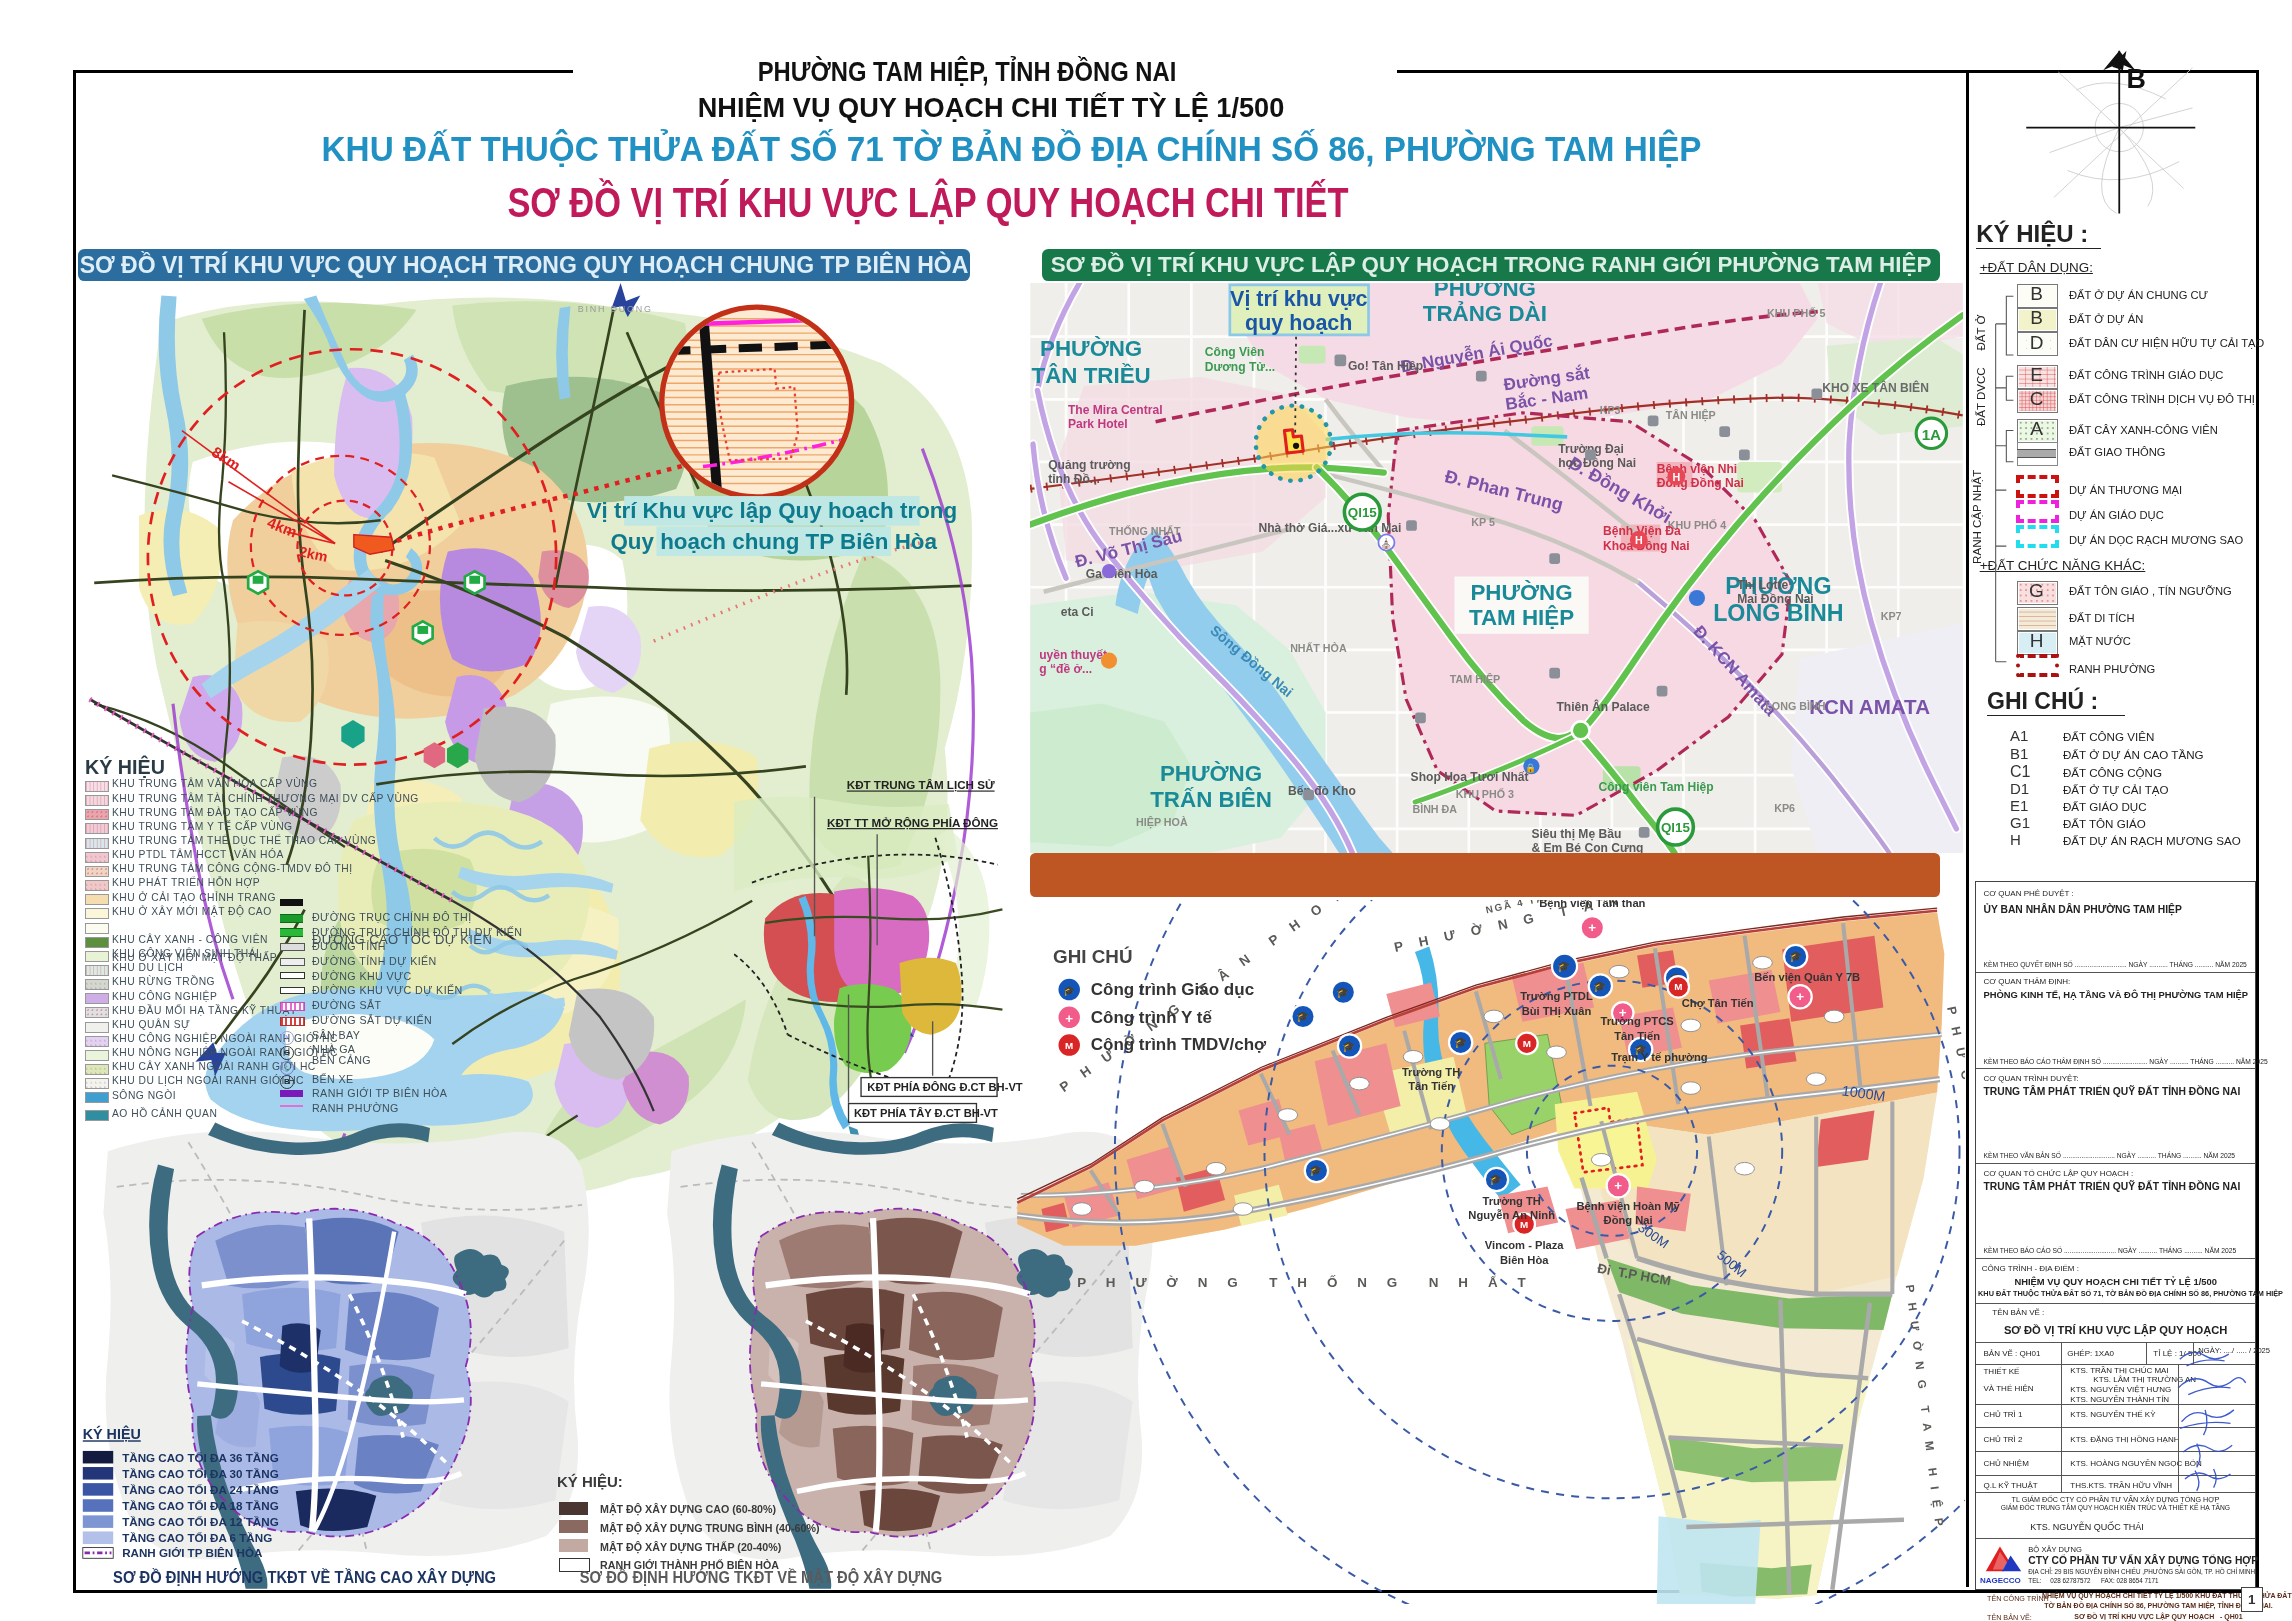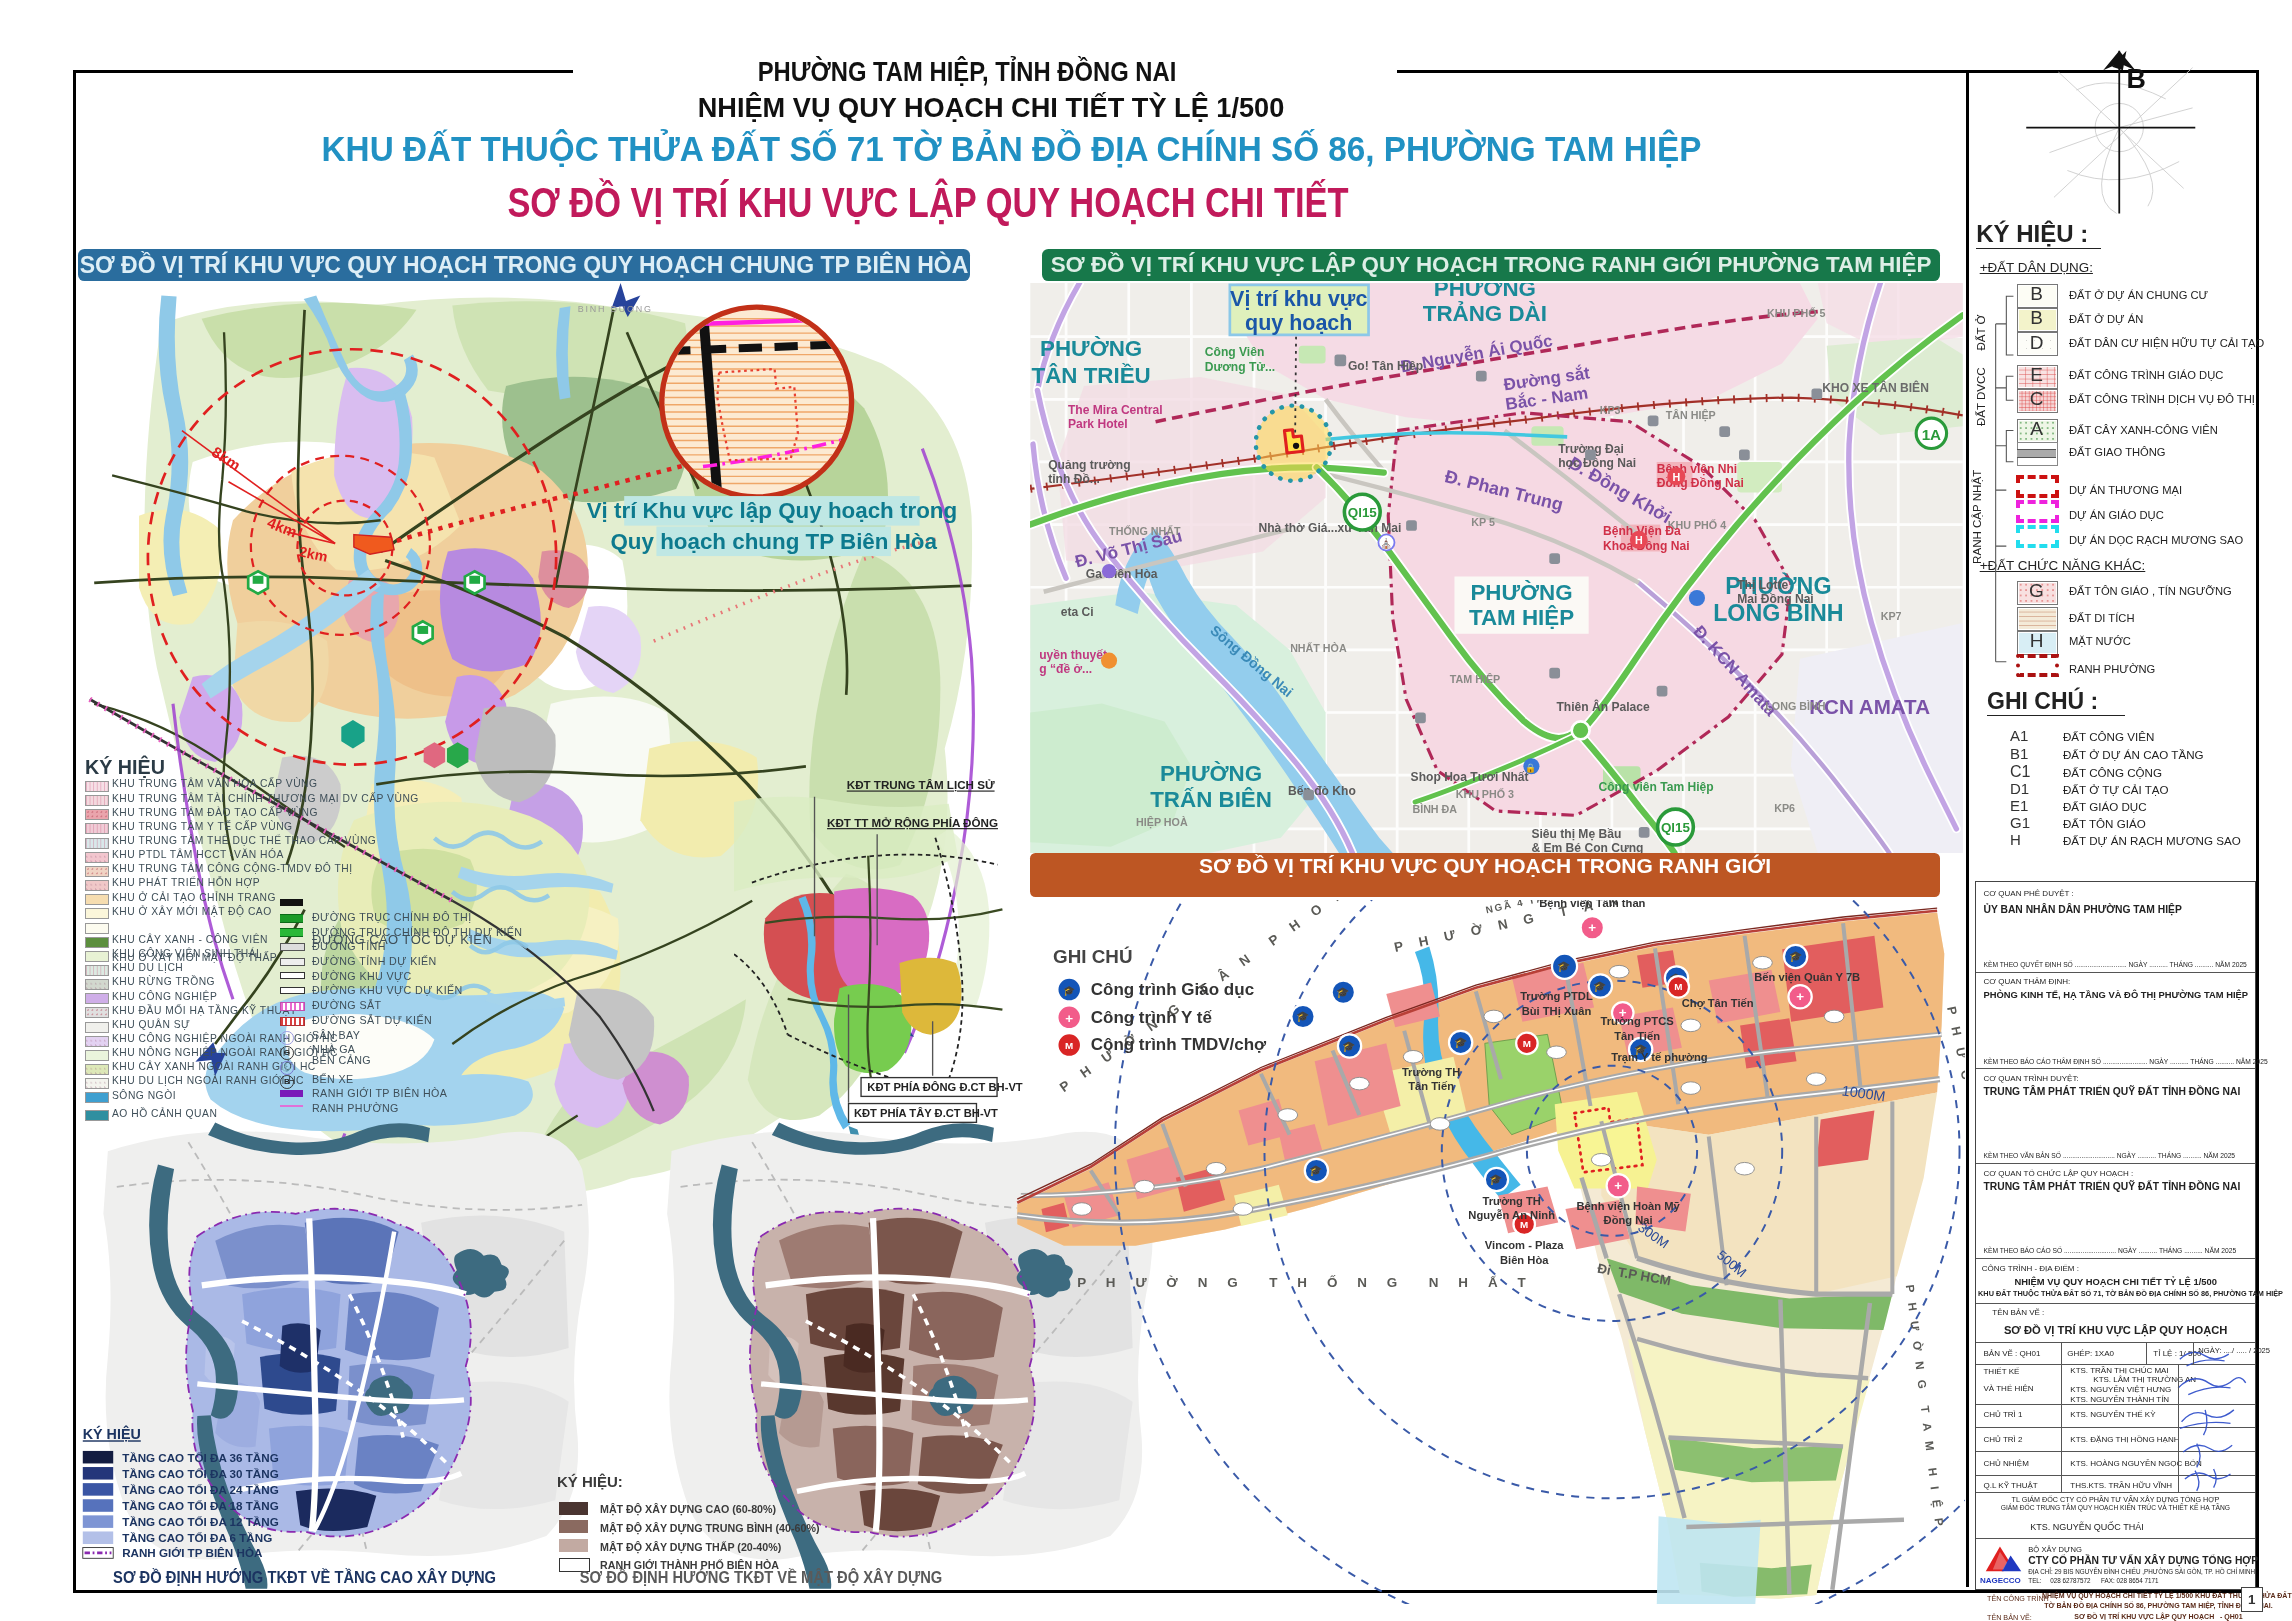--- a/index.html
+++ b/index.html
@@ -503,21 +503,20 @@
   <text x="371" y="262" font-size="15" fill="#2a9a3a">Ql15</text>
   <circle cx="721" cy="608" r="20" fill="#fff" stroke="#2a9a3a" stroke-width="4"></circle>
   <text x="721" y="614" font-size="15" fill="#2a9a3a">Ql15</text>
  </g>
 
  <text x="200" y="390" font-size="16" font-weight="bold" fill="#3a8ab8" transform="rotate(40 200 390)">Sông Đồng Nai</text>
 </svg>
 </div>
 
 <div class="abs ctr" style="left:1030px;top:853px;width:910px;height:44px;background:#bd5623;border-radius:5.4px;color:#fff;font-weight:bold;font-size:21px;line-height:20.6px;">
-<div style="margin-top:2.7px;">SƠ ĐỒ VỊ TRÍ KHU VỰC QUY HOẠCH TRONG RANH GIỚI</div>
 </div>
 
 <div class="abs" id="botmap-holder" style="left:1010px;top:900px;width:955px;height:704px;z-index:3;">
 <svg width="955" height="704" viewBox="0 0 1066 786" xmlns="http://www.w3.org/2000/svg">
 
  <path d="M8,340 L90,300 L170,248 L280,192 L420,136 L520,100 L620,73 L720,52 L820,38 L930,24 L1035,14 L1043,60 L1040,140 L1030,230 L1010,330 L985,440 L955,550 L925,660 L900,776 L858,780 L808,778 L748,775 L733,690 L708,590 L683,490 L656,400 L634,310 L618,255 L540,280 L440,312 L340,342 L240,368 L140,386 L60,386 L8,362 Z" fill="#f4ead4"></path>
  <path d="M8,340 L90,300 L170,248 L280,192 L420,136 L520,100 L620,73 L720,52 L820,38 L930,24 L1035,14 L1043,60 L1040,140 L1035,215 L900,240 L780,262 L660,245 L622,255 L540,280 L440,312 L340,342 L240,368 L140,386 L60,386 L8,362 Z" fill="#f1ba7e"></path>
 
  <path d="M660,245 L780,262 L900,240 L1035,215 L1020,310 L990,420 L900,440 L800,430 L700,400 L660,330 Z" fill="#f3e3c0"></path>
 

